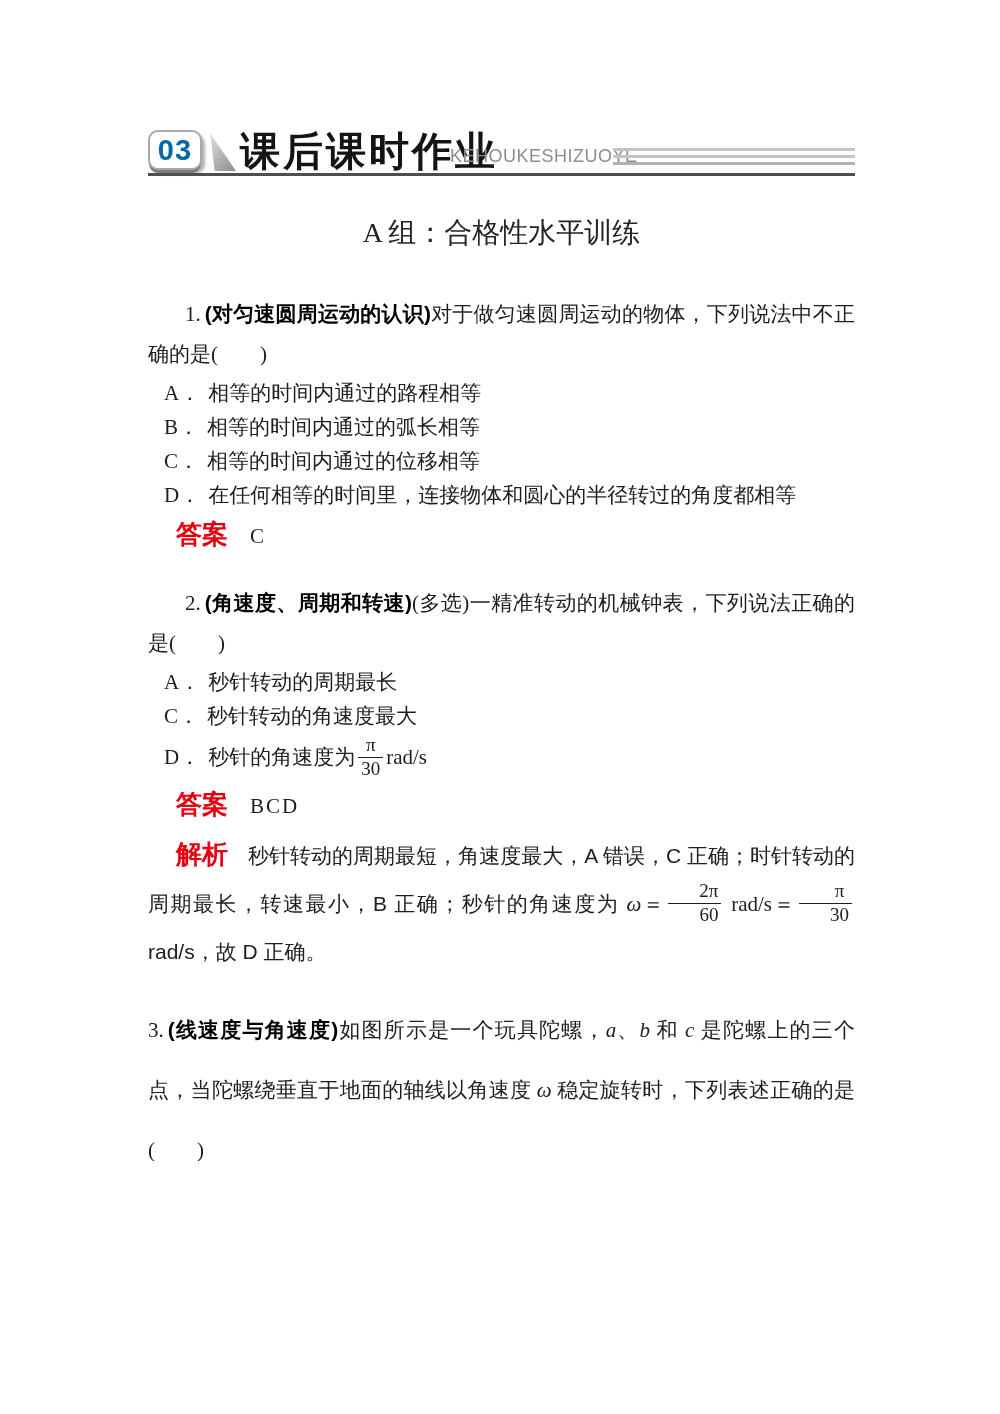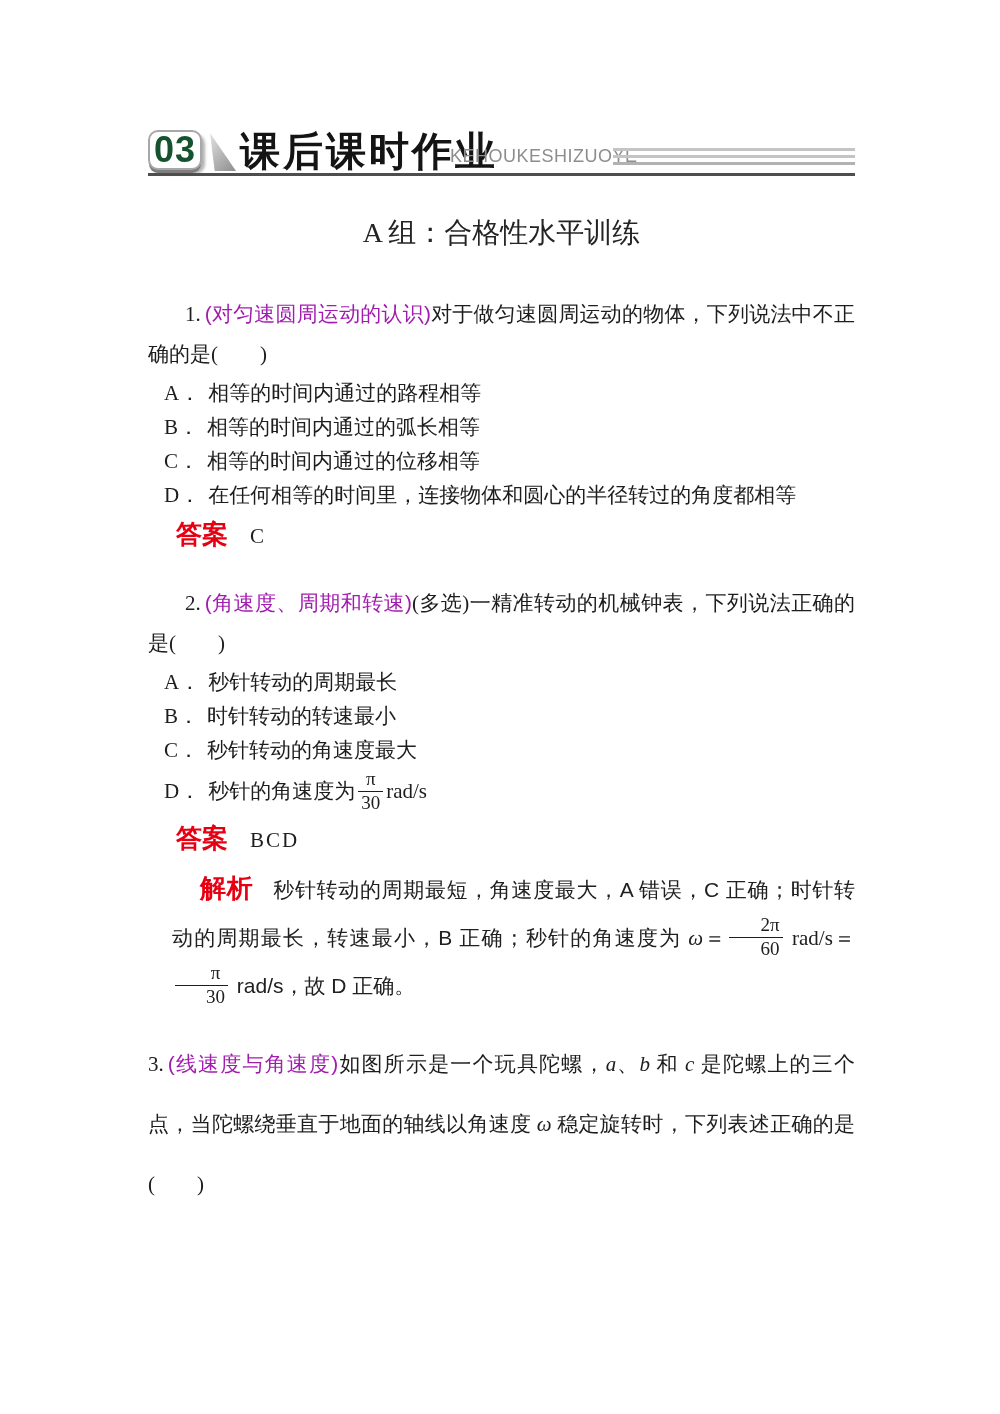--- a/index.html
+++ b/index.html
@@ -13,21 +13,21 @@
   
   .header { position:relative; margin-top:130px; height:46px; }
   .badge {
     position:absolute; left:0; top:0; width:54px; height:40px; background:#fff;
     border:2px solid #a8a8a8; border-radius:10px;
     box-shadow:0 4px 0 -1px #7e7e7e, 3px 4px 3px rgba(0,0,0,.3);
     display:flex; align-items:center; justify-content:center;
   }
   .badge-num {
     font-family:"Liberation Sans", sans-serif; font-weight:bold;
-    font-size:36px; color:#14532d; letter-spacing:1px;
+    font-size:29px; color:#0369a1; letter-spacing:1px;
   }
   .sail {
     position:absolute; left:62px; top:3px; width:26px; height:38px;
     background:linear-gradient(135deg,#e3e3e3 0%,#8d8d8d 100%);
     clip-path:polygon(0 0, 100% 100%, 18% 100%);
   }
   .banner-title {
     position:absolute; left:92px; top:2px;
     font-family:"Liberation Sans", sans-serif; font-weight:bold;
     font-size:40px; line-height:38px; color:#141414; letter-spacing:3px;
@@ -41,41 +41,41 @@
   .rule-lines i { display:block; height:2.5px; background:#c4c4c4; margin-bottom:4.5px; }
   .rule-lines i:last-child { background:#b2b2b2; margin-bottom:0; }
   .header-underline { position:absolute; left:0; bottom:0; width:100%; height:3px; background:#4e4e4e; }
 
   
   .section-heading { margin-top:38px; text-align:center; font-size:28px; color:#242424; }
 
   .stem { margin-top:42px; font-size:21px; line-height:40px; text-align:justify; text-indent:37px; }
   .stem.q2 { margin-top:30px; }
   .stem.q3 { margin-top:24px; text-indent:0; line-height:60px; }
-  .tag { font-family:"Liberation Sans", sans-serif; font-weight:normal; color:#a21caf; }
+  .tag { font-family:"Liberation Sans", sans-serif; font-weight:bold; color:#000000; }
   .qnum { margin-right:4px; }
 
   .options { list-style:none; margin-left:16px; margin-top:2px; }
   .options li { font-size:21px; line-height:34px; }
   .opt-label { margin-right:8px; }
   .options li.has-frac { line-height:48px; }
 
   .answer-line { margin-left:28px; margin-top:6px; font-size:21px; line-height:34px; }
   .red-label {
     font-family:Liberation Serif, serif; font-weight:bold;
     color:#e60012; margin-right:22px; font-size:26px;
   }
   .answer-value { letter-spacing:2px; color:#1d1d1d; }
 
   .analysis {
     margin-top:8px; font-size:21px; line-height:44px; text-align:justify;
     text-indent:28px; font-family:"Liberation Sans", sans-serif; color:#202020;
   }
   .analysis .red-label { margin-right:20px; }
-  .analysis.with-frac { line-height:48px;margin-left:24px; }
+  .analysis.with-frac { line-height:48px; }
 
   .frac { display:inline-block; vertical-align:middle; text-align:center;
           line-height:1.1; font-size:19px; margin:0 3px; transform:translateY(-2px); }
   .frac .num { display:block; padding:0 3px 1px; }
   .frac .den { display:block; border-top:1.6px solid #1d1d1d; padding:1px 3px 0; }
   .it { font-style:italic; font-family:"Liberation Serif", serif; }
   .serif { font-family:"Liberation Serif", serif; }
 </style>
 </head>
 <body>
@@ -105,21 +105,20 @@
       <li><span class="opt-label">A．</span><span>相等的时间内通过的路程相等</span></li>
       <li><span class="opt-label">B．</span><span>相等的时间内通过的弧长相等</span></li>
       <li><span class="opt-label">C．</span><span>相等的时间内通过的位移相等</span></li>
       <li><span class="opt-label">D．</span><span>在任何相等的时间里，连接物体和圆心的半径转过的角度都相等</span></li>
     </ul>
     <p class="answer-line"><span class="red-label" style="color: rgb(230, 0, 18);">答案</span><span class="answer-value">C</span></p>
 
     <p class="stem q2"><span class="qnum">2.</span><span class="tag">(角速度、周期和转速)</span><span>(多选)</span><span>一精准转动的机械钟表，下列说法正确的是(　　)</span></p>
     <ul class="options">
       <li><span class="opt-label">A．</span><span>秒针转动的周期最长</span></li>
-      <li><span class="opt-label">B．</span><span>时针转动的转速最小</span></li>
       <li><span class="opt-label">C．</span><span>秒针转动的角速度最大</span></li>
       <li class="has-frac"><span class="opt-label">D．</span><span>秒针的角速度为</span><span class="frac serif"><span class="num">π</span><span class="den">30</span></span><span class="serif">rad/s</span></li>
     </ul>
     <p class="answer-line"><span class="red-label" style="color: rgb(230, 0, 18);">答案</span><span class="answer-value">BCD</span></p>
     <p class="analysis with-frac"><span class="red-label" style="color: rgb(230, 0, 18);">解析</span><span>秒针转动的周期最短，角速度最大，A 错误，C 正确；时针转动的周期最长，转速最小，B 正确；秒针的角速度为 </span><span class="it">ω</span><span class="serif">＝</span><span class="frac serif"><span class="num">2π</span><span class="den">60</span></span><span class="serif"> rad/s＝</span><span class="frac serif"><span class="num">π</span><span class="den">30</span></span><span> rad/s，故 D 正确。</span></p>
 
     <p class="stem q3"><span class="qnum">3.</span><span class="tag">(线速度与角速度)</span><span>如图所示是一个玩具陀螺，</span><span class="it">a</span><span>、</span><span class="it">b</span><span> 和 </span><span class="it">c</span><span> 是陀螺上的三个点，当陀螺绕垂直于地面的轴线以角速度 </span><span class="it">ω</span><span> 稳定旋转时，下列表述正确的是(　　)</span></p>
 
   </div>
 </div>

